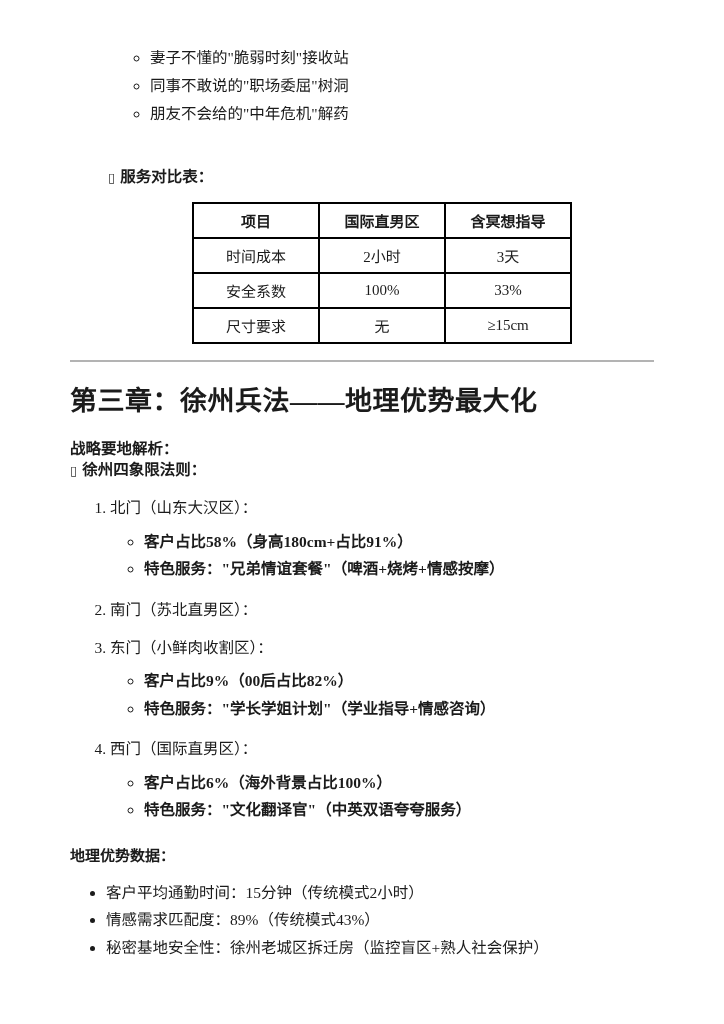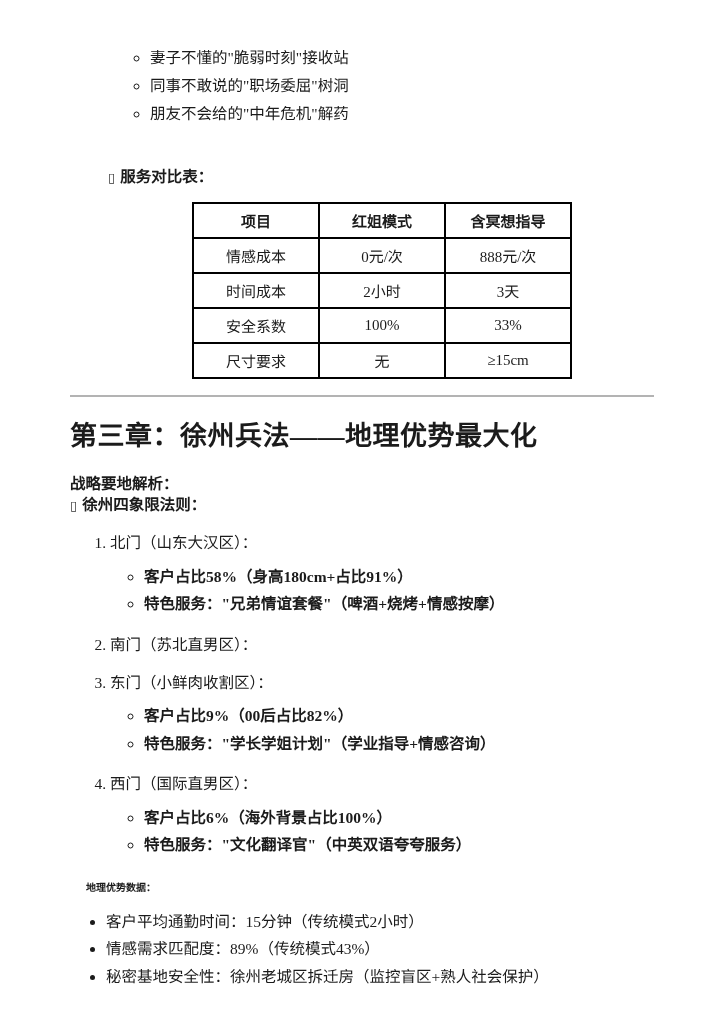--- a/index.html
+++ b/index.html
@@ -86,22 +86,22 @@
   ol.quadrants ul.q-bullets {
     list-style: circle;
     margin: 8px 0 0 0;
     padding-left: 34px;
     line-height: 1.78;
     font-weight: bold;
   }
 
   p.geo-heading {
     font-weight: bold;
-    margin: 20px 0 14px 16px;
-    font-size: 10px;
+    margin: 20px 0 14px 0;
+    font-size: 15px;
   }
   ul.geo-bullets {
     list-style: disc;
     margin: 0 0 22px 0;
     padding-left: 36px;
     line-height: 1.78;
   }
 </style>
 </head>
 <body>
@@ -113,30 +113,25 @@
 </ul>
 
 <p class="table-intro">
   <span class="tofu">▯</span><span>服务对比表：</span>
 </p>
 
 <table class="compare">
   <thead>
     <tr>
       <th>项目</th>
-      <th>红姐模式</th>
+      <th>国际直男区</th>
       <th>含冥想指导</th>
     </tr>
   </thead>
   <tbody>
-    <tr>
-      <td>情感成本</td>
-      <td>0元/次</td>
-      <td>888元/次</td>
-    </tr>
     <tr>
       <td>时间成本</td>
       <td>2小时</td>
       <td>3天</td>
     </tr>
     <tr>
       <td>安全系数</td>
       <td>100%</td>
       <td>33%</td>
     </tr>

